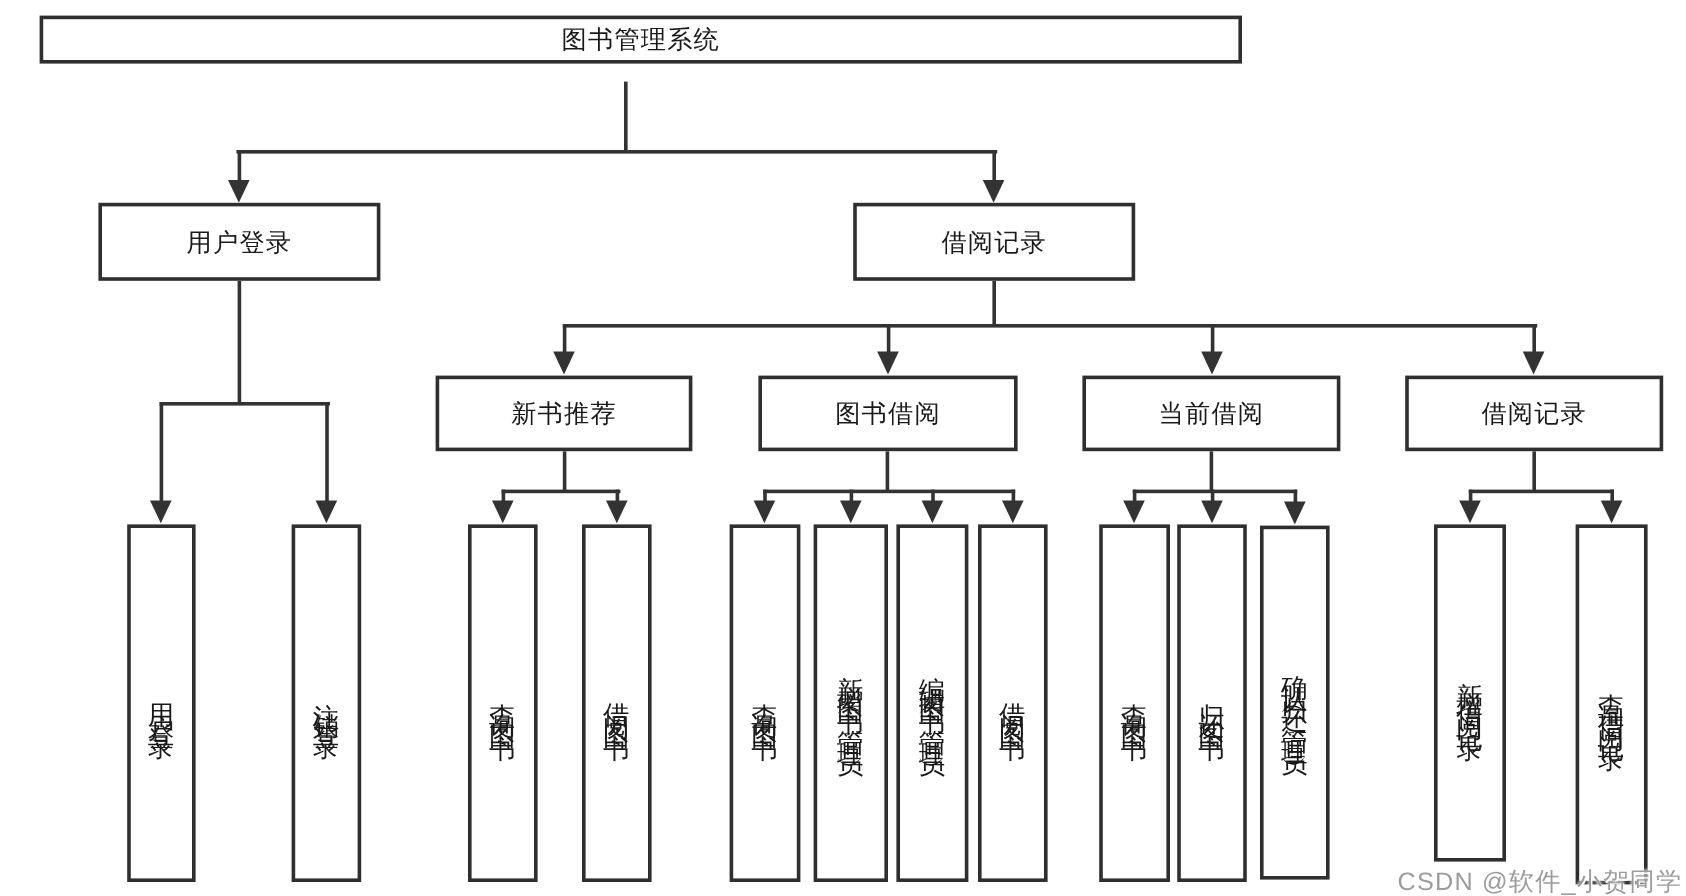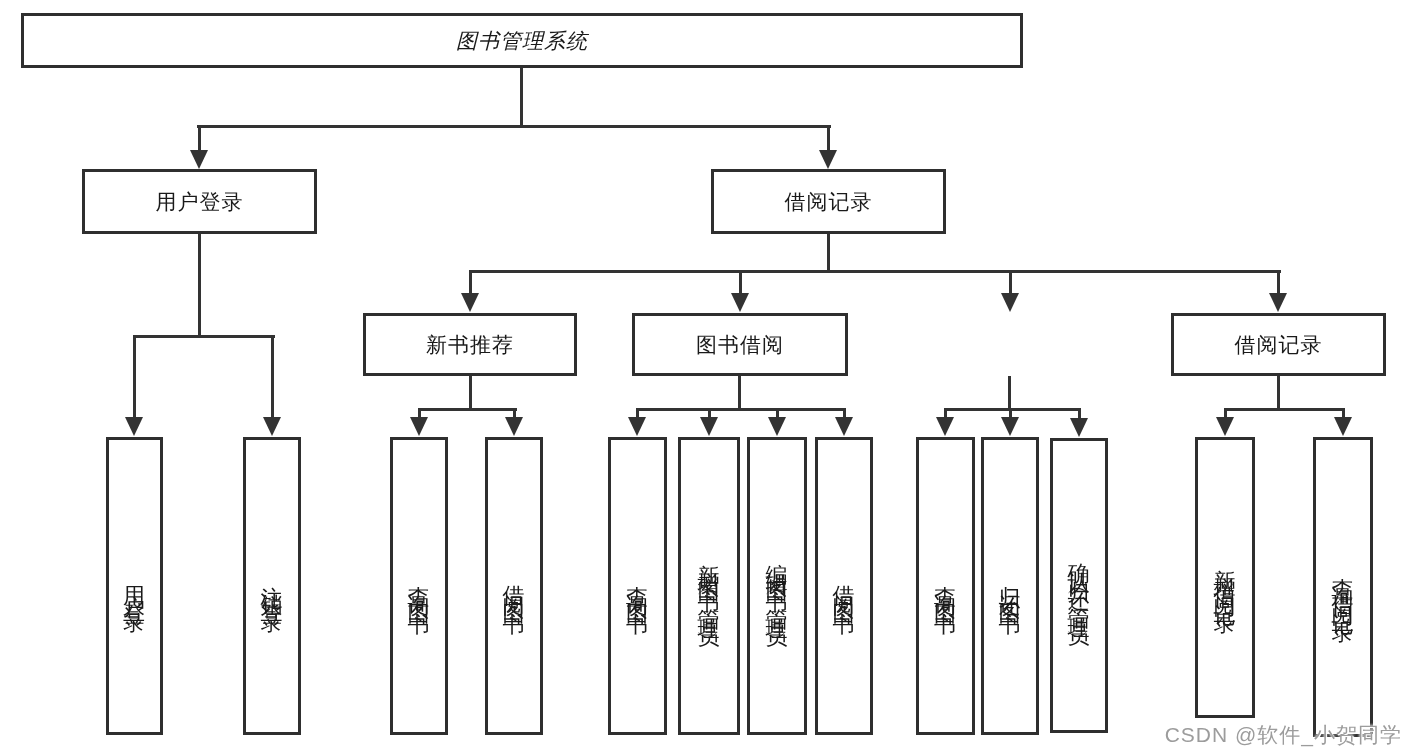--- a/index.html
+++ b/index.html
@@ -114,36 +114,39 @@
       <div class="line" style="left: 1009px; top: 408px; width: 3px; height: 11px;"></div>
       <div class="arrowhead" style="left: 1001px; top: 417px;"></div>
       <div class="line" style="left: 1078px; top: 408px; width: 3px; height: 12px;"></div>
       <div class="arrowhead" style="left: 1070px; top: 418px;"></div>
       <div class="line" style="left: 1224px; top: 408px; width: 3px; height: 11px;"></div>
       <div class="arrowhead" style="left: 1216px; top: 417px;"></div>
       <div class="line" style="left: 1342px; top: 408px; width: 3px; height: 11px;"></div>
       <div class="arrowhead" style="left: 1334px; top: 417px;"></div>
     </div>
 
-  <div class="hbox" style="left:21px;top:13px;width:1002px;height:55px;font-style:italic;">
+  <div class="hbox" style="left:33px;top:13px;width:1002px;height:40px;">
     <span>图书管理系统</span>
   </div>
 
   <div class="hbox" style="left:82px;top:169px;width:235px;height:65px;">
     <span>用户登录</span>
   </div>
   <div class="hbox" style="left:711px;top:169px;width:235px;height:65px;">
     <span>借阅记录</span>
   </div>
 
   <div class="hbox" style="left:363px;top:313px;width:214px;height:63px;">
     <span>新书推荐</span>
   </div>
   <div class="hbox" style="left:632px;top:313px;width:216px;height:63px;">
     <span>图书借阅</span>
+  </div>
+  <div class="hbox" style="left:902px;top:313px;width:215px;height:63px;">
+    <span>当前借阅</span>
   </div>
   <div class="hbox" style="left:1171px;top:313px;width:215px;height:63px;">
     <span>借阅记录</span>
   </div>
 
   <div class="vbox" style="left:106px;top:437px;width:57px;height:298px;">
     <span class="vtext">用户登录</span>
   </div>
   <div class="vbox" style="left:243px;top:437px;width:58px;height:298px;">
     <span class="vtext">注销登录</span>

